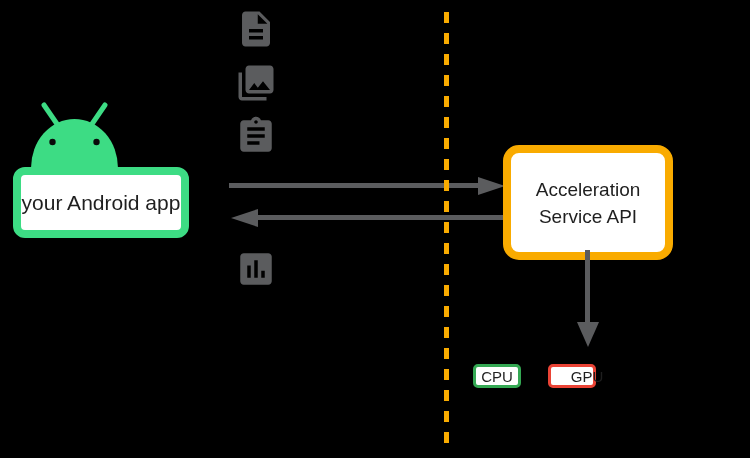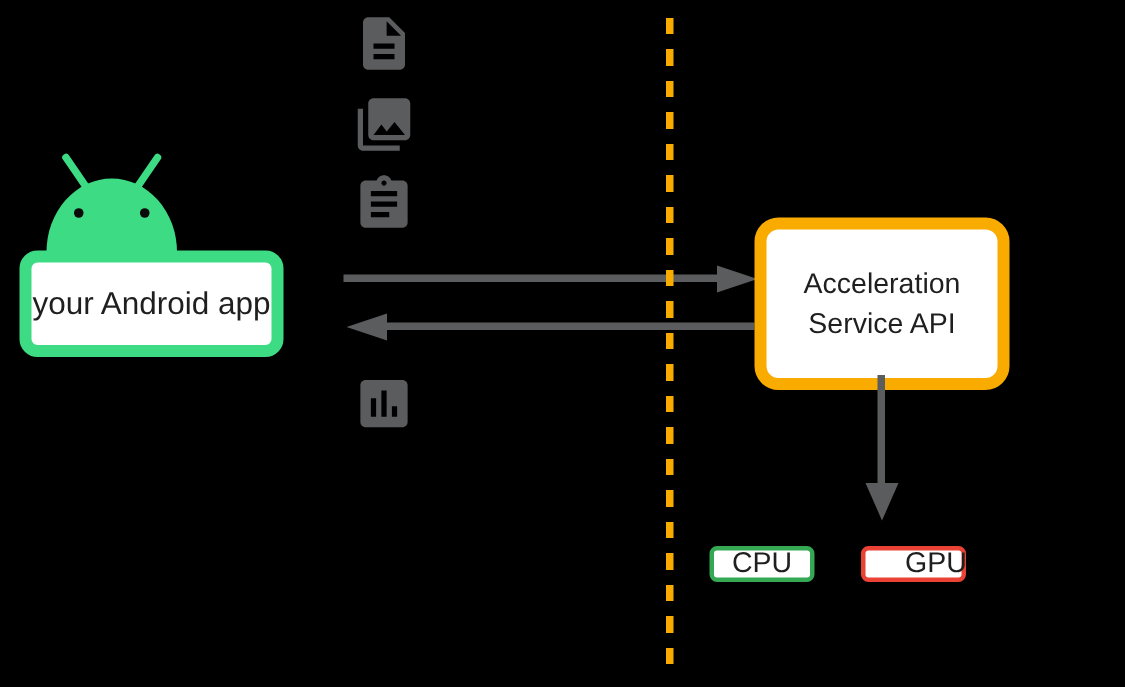--- a/index.html
+++ b/index.html
@@ -31,26 +31,26 @@
     font-size:21px;
   }
   .api-box{
     left:503px;top:145px;width:170px;height:115px;
     border:8px solid var(--orange,#F9AB00);
     border-radius:16px;
     font-size:19px;line-height:27px;
   }
   .api-box .api-label{width:132px;}
   .proc-box{
-    top:364px;width:70px;height:24px;
+    top:364px;width:48px;height:24px;
     border-radius:5px;
-    font-size:19px;
+    font-size:15px;
   }
   .cpu-box{left:473px;border:3px solid var(--cpu_green,#34A853);}
-  .gpu-box{left:574px;border:3px solid var(--gpu_red,#EA4335);padding-left:30px;}
+  .gpu-box{left:548px;border:3px solid var(--gpu_red,#EA4335);padding-left:30px;}
 
   
   .arrow-line{position:absolute;background:var(--icon_gray,#5B5C5E);}
   .head-right{position:absolute;width:0;height:0;
     border-top:9px solid transparent;border-bottom:9px solid transparent;
     border-left:27px solid var(--icon_gray,#5B5C5E);}
   .head-left{position:absolute;width:0;height:0;
     border-top:9px solid transparent;border-bottom:9px solid transparent;
     border-right:27px solid var(--icon_gray,#5B5C5E);}
   .head-down{position:absolute;width:0;height:0;

